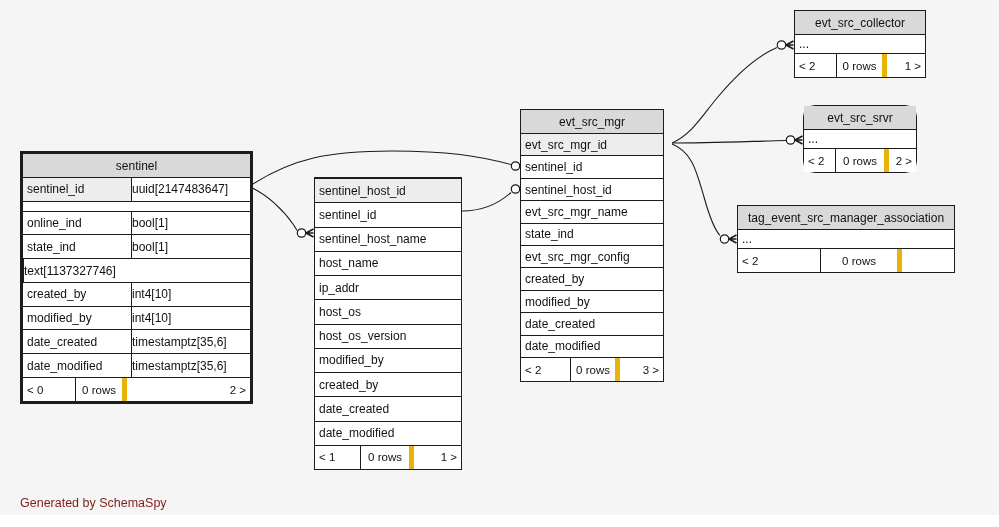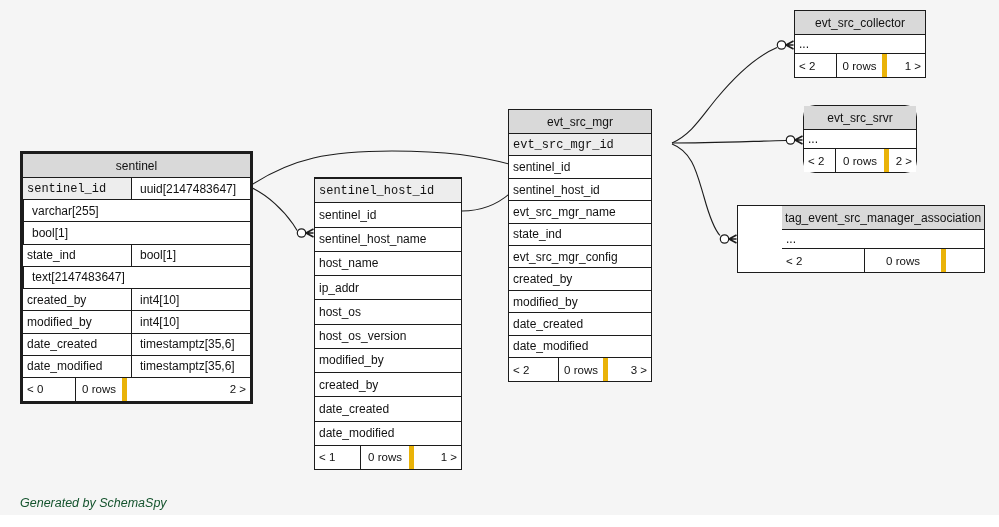--- a/index.html
+++ b/index.html
@@ -23,56 +23,56 @@
     height:23px; flex:0 0 23px; background:#d9d9d9;
     display:flex; align-items:center; justify-content:center;
     font-size:12px; white-space:nowrap; overflow:hidden;
   }
   .trow {
     flex:1 1 auto; display:flex; align-items:stretch;
     border-top:1px solid #1c1c1c; font-size:12px; min-height:0;
     background:#ffffff; white-space:nowrap; overflow:hidden;
   }
   .cname { flex:1 1 auto; display:flex; align-items:center; padding:0 4px; overflow:hidden; }
-  .key .cname { background:#ededed;font-family:Liberation Mono, monospace; }
+  .key .cname { background:#ededed; }
   .ctype {
-    flex:0 0 auto; display:flex; align-items:center; padding:0 8px;
+    flex:0 0 auto; display:flex; align-items:center; padding:0 0;
     border-left:1px solid #1c1c1c; overflow:hidden;
   }
   
   #t0 .cname { flex:0 0 100px; }
   #t0 .ctype { flex:1 1 auto; }
 
   .tfoot {
     flex:0 0 23px; height:23px; display:grid; border-top:1px solid #1c1c1c;
     font-size:11.5px; background:#ffffff;
   }
   .tfoot span { display:flex; align-items:center; padding:0 4px; overflow:hidden; white-space:nowrap; }
   .tfoot span:nth-child(1) { justify-content:flex-start; border-right:1px solid #1c1c1c; }
   .tfoot span:nth-child(2) { justify-content:center; border-right:5px solid #eab308; }
   .tfoot span:nth-child(3) { justify-content:flex-end; }
 
   
   #t0 { left:20px;  top:151px; width:233px; height:253px; }
   #t1 { left:314px; top:177px; width:148px; height:293px; }
-  #t2 { left:508px; top:109px; width:144px; height:273px; }
+  #t2 { left:520px; top:109px; width:144px; height:273px; }
   #t3 { left:794px; top:10px;  width:132px; height:68px; }
   #t4 { left:803px; top:105px; width:114px; height:68px;border-radius:12px; }
-  #t5 { left:737px; top:205px; width:248px; height:68px;padding-left:44px; }
+  #t5 { left:737px; top:205px; width:218px; height:68px; }
 
   #t0 .tfoot { grid-template-columns:53px 51px 1fr; }
   #t1 .tfoot { grid-template-columns:46px 53px 1fr; }
   #t2 .tfoot { grid-template-columns:50px 49px 1fr; }
   #t3 .tfoot { grid-template-columns:42px 50px 1fr; }
   #t4 .tfoot { grid-template-columns:32px 53px 1fr; }
   #t5 .tfoot { grid-template-columns:83px 81px 1fr; }
 
   .credit {
     position:absolute; left:20px; top:496px; z-index:2;
-    font-size:12.5px; color:#14532d;font-style:italic;
+    font-size:12.5px; color:#7f1d1d;
   }
   .bottom-strip {
     position:absolute; left:0; bottom:0; width:999px; height:12px;
     background:#ffffff; z-index:0;
   }
 </style>
 </head>
 <body>
 
 <div class="bottom-strip"></div>
@@ -109,28 +109,28 @@
     <path class="crow" d="M729,239 L736.5,235 M729,239 L736.5,243 M729,239 L736.5,239"></path>
   </g>
 </svg>
 
 <div id="t0" class="dtable focus">
   <div class="ttitle">sentinel</div>
   <div style="display:contents"><div class="trow key">
         <span class="cname">sentinel_id</span>
         <span class="ctype">uuid[2147483647]</span>
       </div><div class="trow">
-        <span class="ctype">varchar[255]</span>
-      </div><div class="trow">
+      </div><div class="trow">
+        <span class="cname">online_ind</span>
         <span class="ctype">bool[1]</span>
       </div><div class="trow">
         <span class="cname">state_ind</span>
         <span class="ctype">bool[1]</span>
       </div><div class="trow">
-        <span class="ctype">text[2147483647]</span>
+        <span class="ctype">text[1137327746]</span>
       </div><div class="trow">
         <span class="cname">created_by</span>
         <span class="ctype">int4[10]</span>
       </div><div class="trow">
         <span class="cname">modified_by</span>
         <span class="ctype">int4[10]</span>
       </div><div class="trow">
         <span class="cname">date_created</span>
         <span class="ctype">timestamptz[35,6]</span>
       </div><div class="trow">

